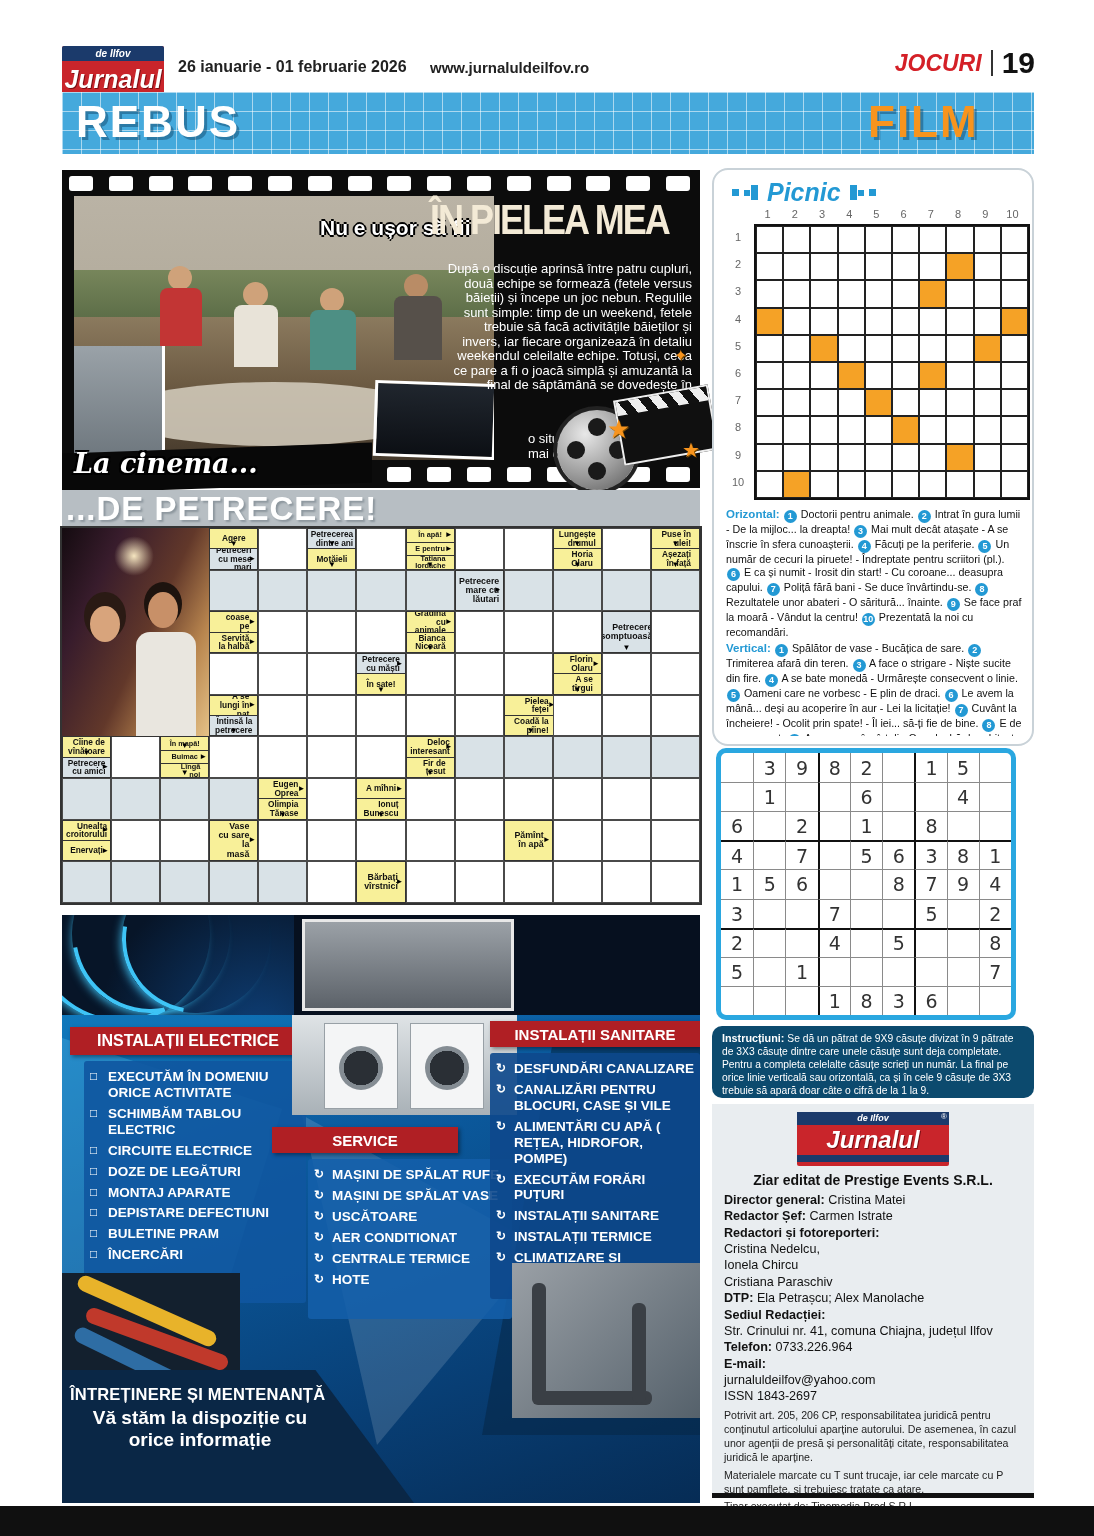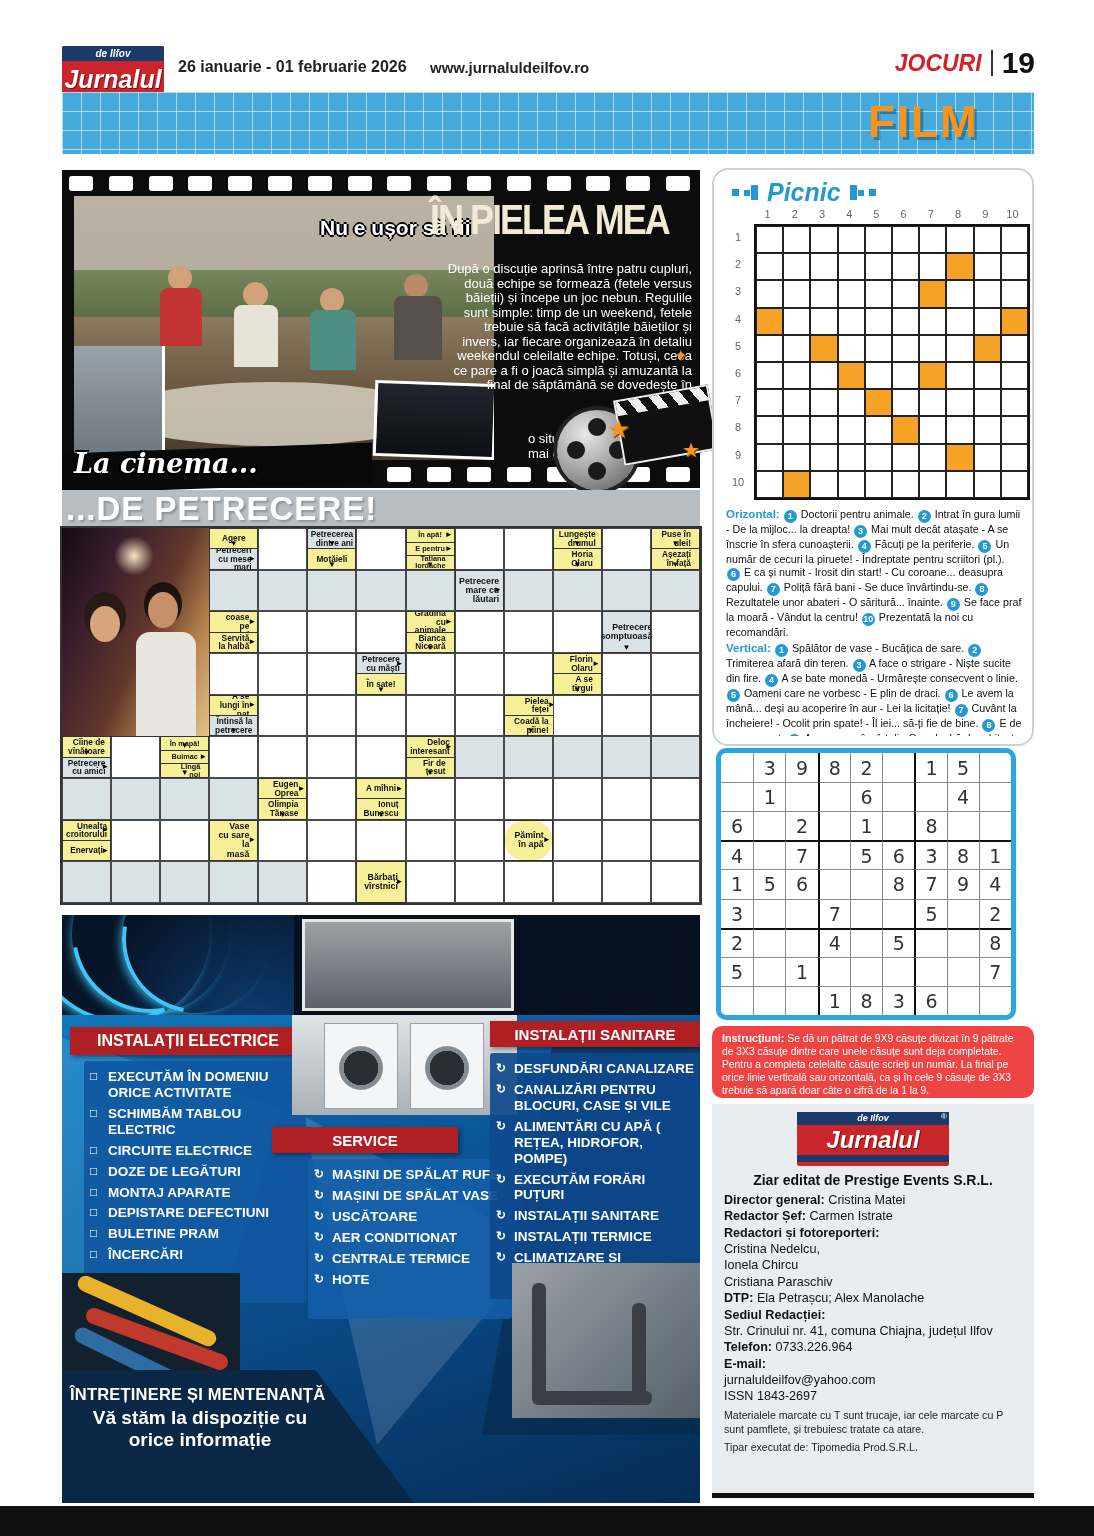--- a/index.html
+++ b/index.html
@@ -122,21 +122,21 @@
   #pclues{position:absolute;left:12px;top:338px;width:296px;height:228px;font-size:10.7px;line-height:1.17;color:#111;overflow:hidden}
   .clab{color:#2399d4;font-weight:bold;font-size:11.5px}
   .cnum{display:inline-block;min-width:13px;height:13px;border-radius:7px;background:#2399d4;color:#fff;
         font-size:9px;font-weight:bold;line-height:13px;text-align:center;margin:0 1px;vertical-align:-1px}
   .ctext{font-weight:500}
 
   
   #sudoku{left:716px;top:748px;width:300px;height:272px;border:5px solid #2aa7e0;border-radius:10px;box-sizing:border-box;background:#fff;overflow:hidden}
   .scell{position:absolute;box-sizing:border-box;display:flex;align-items:center;justify-content:center;
          font-size:19px;color:#333;font-family:"DejaVu Sans",sans-serif}
-  #instr{left:712px;top:1026px;width:322px;height:72px;background:#ef4444;border-radius:10px;box-sizing:border-box;
+  #instr{left:712px;top:1026px;width:322px;height:72px;background:#0c4a6e;border-radius:10px;box-sizing:border-box;
          padding:6px 10px;color:#fff;font-size:10.3px;line-height:1.26}
   #instr b{font-size:10.8px}
 
   
   #edit{left:712px;top:1104px;width:322px;height:394px;background:#e9edf0;border-bottom:5px solid #111;box-sizing:border-box;padding:8px 12px}
   #elogo{position:relative;width:152px;height:54px;background:#c9252b;margin:0 auto;border-radius:2px}
   #elogo .ltop{height:13px;background:#1b3a6b;color:#fff;font-size:9px;font-weight:bold;font-style:italic;text-align:center;line-height:13px}
   #elogo .lmain{color:#fff;font-weight:bold;font-style:italic;font-size:24px;text-align:center;line-height:30px;text-shadow:1px 1px 0 #7a0d12}
   #elogo .lbot{height:7px;background:#1b3a6b}
   #elogo .reg{position:absolute;right:2px;top:0;color:#fff;font-size:8px}
@@ -154,20 +154,21 @@
   <div class="ltop">de Ilfov</div>
   <div class="lmain">Jurnalul</div>
 </div>
 <div class="abs" id="hdr-date">26 ianuarie - 01 februarie 2026</div>
 <div class="abs" id="hdr-site">www.jurnaluldeilfov.ro</div>
 <div class="abs" id="hdr-right">
   <span class="sec">JOCURI</span><span class="sep"></span><span class="pg">19</span>
 </div>
 
 <div class="abs" id="banner">
+    <div class="bword" style="left: 14px; color: rgb(255, 255, 255);">REBUS</div>
     <div class="bword" style="left: 806px; color: rgb(247, 148, 30);">FILM</div>
   </div>
 
 <div class="abs" id="strip">
   <div class="sprockets top">
       <div class="hole" style="left: 7px;"></div>
       <div class="hole" style="left: 46.8px;"></div>
       <div class="hole" style="left: 86.6px;"></div>
       <div class="hole" style="left: 126.4px;"></div>
       <div class="hole" style="left: 166.2px;"></div>
@@ -501,21 +502,21 @@
         <span>Vase cu sare la masă</span>
         <span class="ar r">►</span>
       </div>
     </div>
     <div class="xcell" style="left: 196.308px; top: 291.667px; width: 49.0769px; height: 41.6667px;"></div>
     <div class="xcell" style="left: 245.385px; top: 291.667px; width: 49.0769px; height: 41.6667px;"></div>
     <div class="xcell" style="left: 294.462px; top: 291.667px; width: 49.0769px; height: 41.6667px;"></div>
     <div class="xcell" style="left: 343.538px; top: 291.667px; width: 49.0769px; height: 41.6667px;"></div>
     <div class="xcell" style="left: 392.615px; top: 291.667px; width: 49.0769px; height: 41.6667px;"></div>
     <div class="xclue" style="left: 441.692px; top: 291.667px; width: 49.0769px; height: 41.6667px;">
-      <div class="xpart y" style="font-size: 8.8px; border-radius: 18px;">
+      <div class="xpart y" style="font-size: 8.8px;">
         <span>Pămînt în apă</span>
         <span class="ar r">►</span>
       </div>
     </div>
     <div class="xcell" style="left: 490.769px; top: 291.667px; width: 49.0769px; height: 41.6667px;"></div>
     <div class="xcell" style="left: 539.846px; top: 291.667px; width: 49.0769px; height: 41.6667px;"></div>
     <div class="xcell" style="left: 588.923px; top: 291.667px; width: 49.0769px; height: 41.6667px;"></div>
     <div class="xcell blue" style="left: 0px; top: 333.333px; width: 49.0769px; height: 41.6667px;"></div>
     <div class="xcell blue" style="left: 49.0769px; top: 333.333px; width: 49.0769px; height: 41.6667px;"></div>
     <div class="xcell blue" style="left: 98.1538px; top: 333.333px; width: 49.0769px; height: 41.6667px;"></div>
@@ -917,17 +918,18 @@
       <div class="eline"><span>Ionela Chircu</span></div>
       <div class="eline"><span>Cristiana Paraschiv</span></div>
       <div class="eline"><b>DTP:</b><span> Ela Petrașcu;  Alex Manolache</span></div>
       <div class="eline"><b>Sediul Redacției:</b><span></span></div>
       <div class="eline"><span>Str. Crinului nr. 41, comuna Chiajna, județul Ilfov</span></div>
       <div class="eline"><b>Telefon:</b><span> 0733.226.964</span></div>
       <div class="eline"><b>E-mail:</b><span></span></div>
       <div class="eline"><span>jurnaluldeilfov@yahoo.com</span></div>
       <div class="eline"><span>ISSN 1843-2697</span></div>
     </div>
+  <div class="elegal">Potrivit art. 205, 206 CP, responsabilitatea juridică pentru conținutul articolului aparține autorului. De asemenea, în cazul unor agenții de presă și personalități citate, responsabilitatea juridică le aparține.</div>
   <div class="elegal">Materialele marcate cu  T  sunt trucaje, iar cele marcate cu  P  sunt pamflete, și trebuiesc tratate ca atare.</div>
   <div class="elegal">Tipar executat de: Tipomedia Prod.S.R.L.</div>
 </div>
 
 <div class="abs" id="footer"></div>
 
 </body></html>

